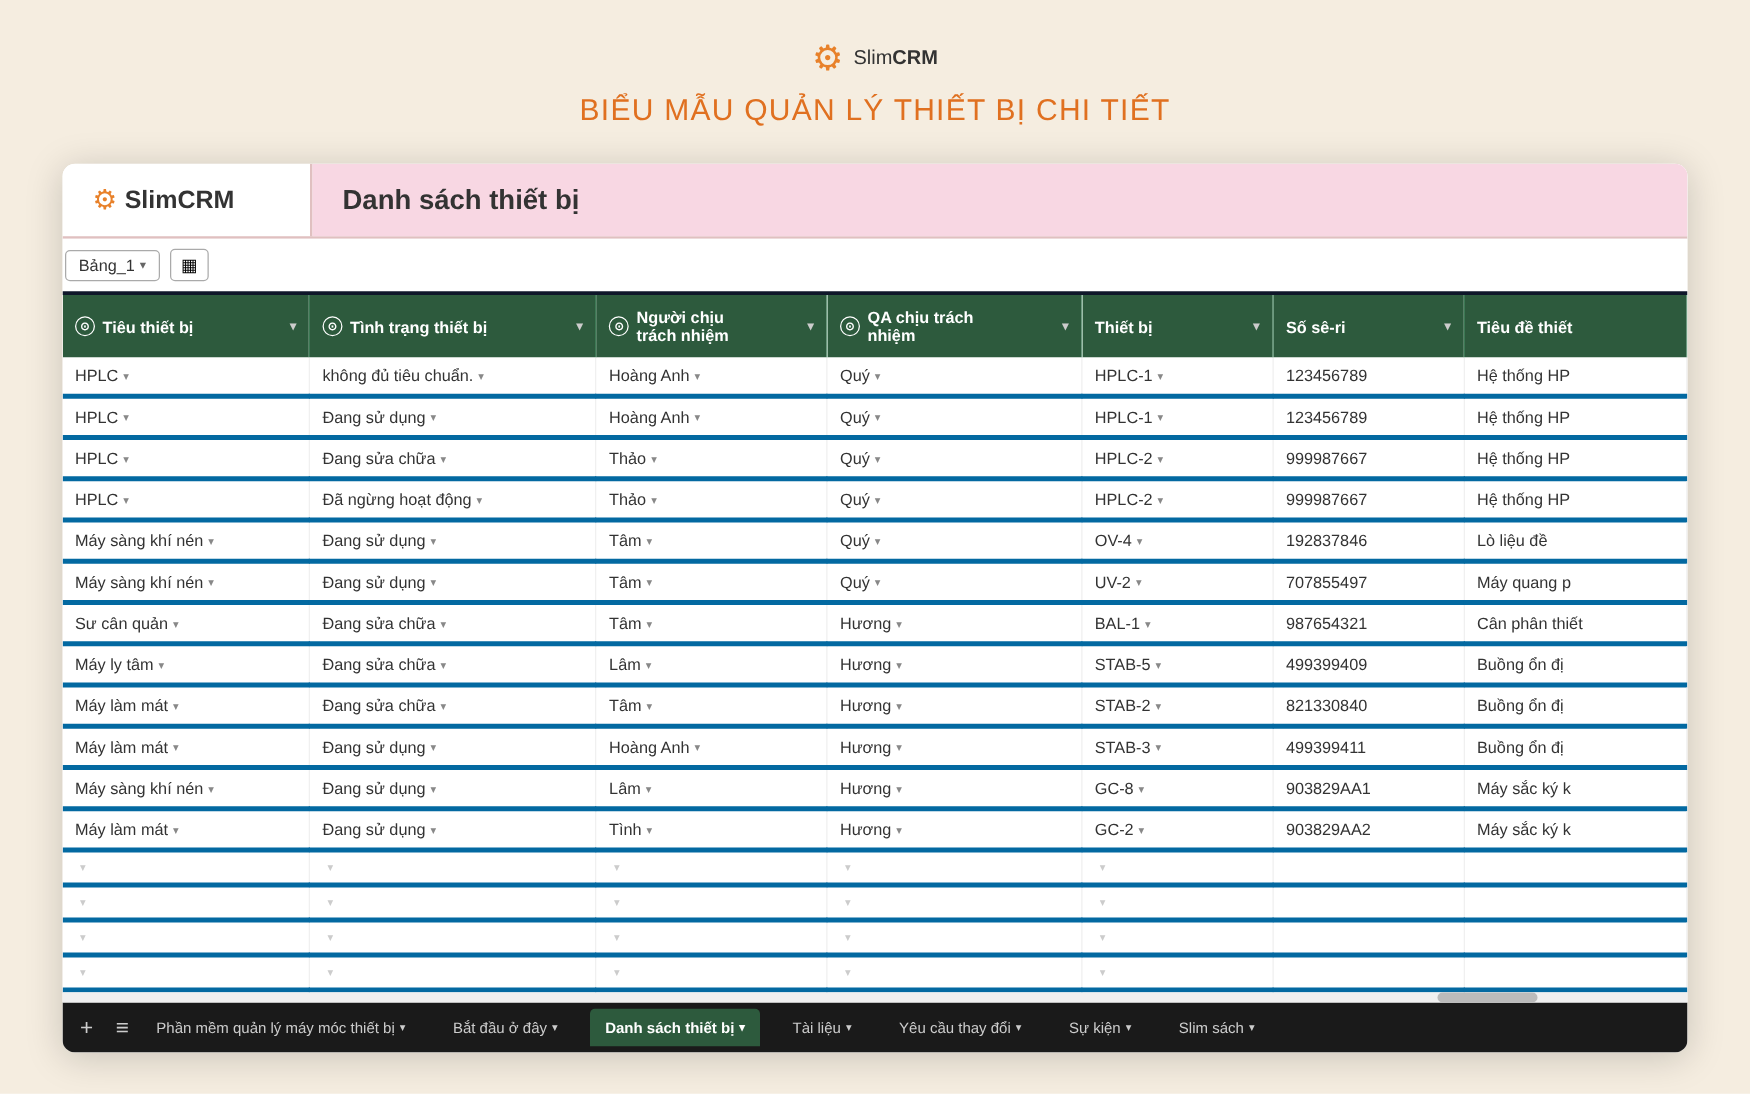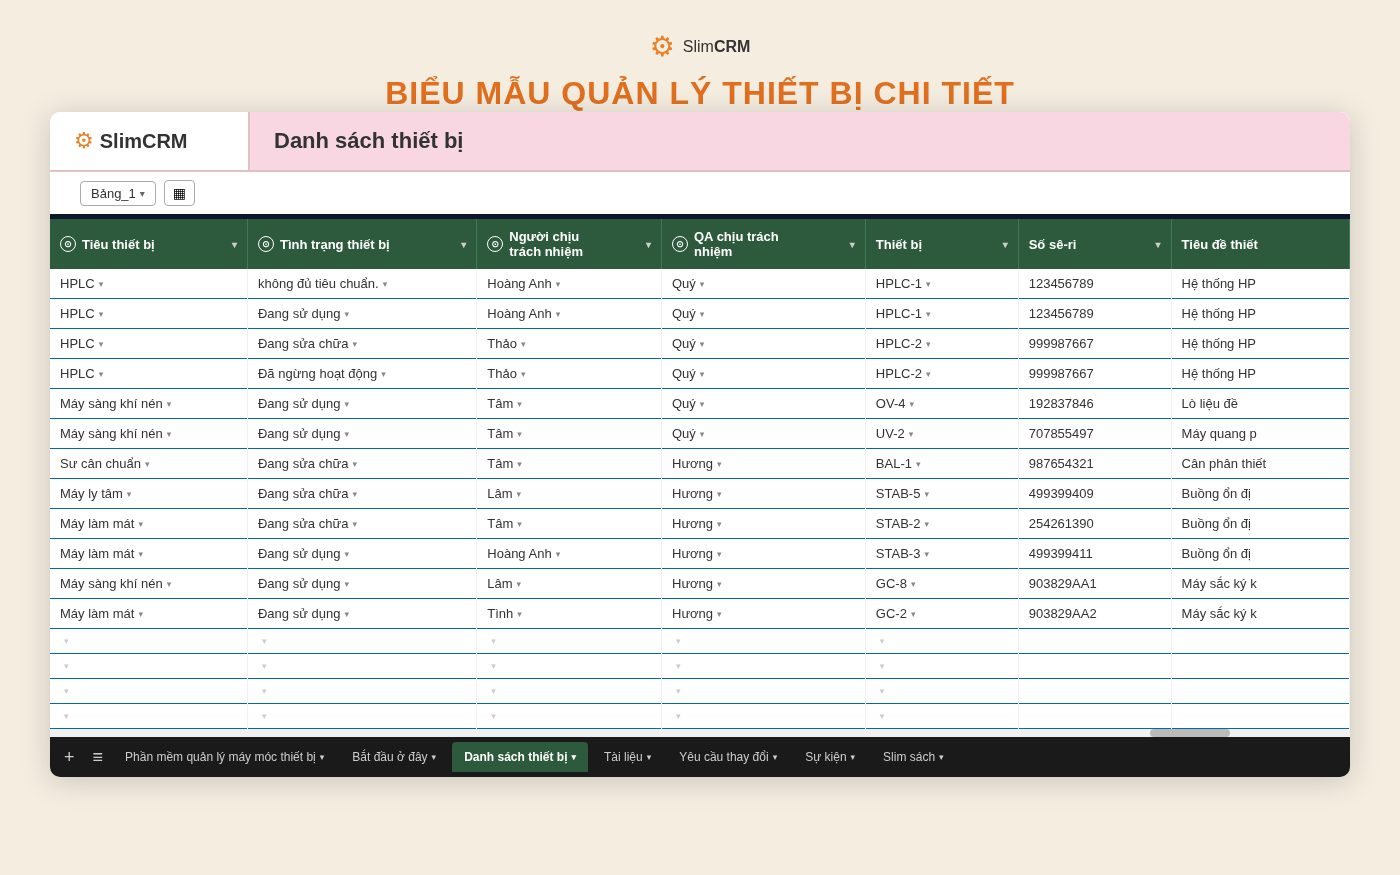--- a/index.html
+++ b/index.html
@@ -19,25 +19,26 @@
       margin-bottom: 12px;
       margin-top: 10px;
     }
     .top-logo .logo-icon {
       color: #e8812a;
       font-size: 28px;
     }
     .top-logo .logo-slim { color: #333; }
     .top-logo .logo-crm { color: #333; font-weight: 900; }
     .page-title {
-      font-size: 32px;
-      font-weight: 700;
+      font-size: 24px;
+      font-weight: 400;
       color: #e07020;
       text-transform: uppercase;
       letter-spacing: 1px;
+      margin-bottom: 28px;
       text-align: center;
     }
     .app-window {
       width: 1300px;
       background: #fff;
       border-radius: 10px;
       box-shadow: 0 4px 30px rgba(0,0,0,0.18);
       overflow: hidden;
     }
     .window-header {
@@ -65,22 +66,22 @@
       padding: 16px 24px;
     }
     .window-title {
       font-size: 22px;
       font-weight: 700;
       color: #333;
     }
     .toolbar {
       display: flex;
       align-items: center;
-      padding: 8px 30px;
-      border-bottom: 5px solid #0f172a;
+      padding: 8px 2px;
+      border-bottom: 3px solid #0f172a;
       background: #fff;
       gap: 8px;
     }
     .toolbar-btn {
       display: flex;
       align-items: center;
       gap: 4px;
       padding: 4px 10px;
       border: 1px solid #aaa;
       border-radius: 4px;
@@ -135,21 +136,21 @@
       font-size: 9px;
       flex-shrink: 0;
     }
     thead th .chevron-down {
       margin-left: auto;
       font-size: 10px;
       color: #ccc;
       cursor: pointer;
     }
     tbody tr {
-      border-bottom: 1px solid #0369a1;
+      border-bottom: 4px solid #0369a1;
       background: #fff;
     }
     tbody td {
       padding: 7px 10px;
       color: #333;
       border-right: 1px solid #f0f0f0;
       white-space: nowrap;
     }
     tbody td .cell-inner {
       display: flex;
@@ -550,21 +551,21 @@
             </td>
             <td>
               <div class="cell-inner">
                 <span>Máy quang p</span>
               </div>
             </td>
           </tr>
           <tr>
             <td>
               <div class="cell-inner">
-                <span>Sư cân chuẩn</span>
+                <span>Sư cân quản</span>
                 <span class="cell-chevron">▾</span>
               </div>
             </td>
             <td>
               <div class="cell-inner">
                 <span>Đang sửa chữa</span>
                 <span class="cell-chevron">▾</span>
               </div>
             </td>
             <td>
@@ -664,21 +665,21 @@
               </div>
             </td>
             <td>
               <div class="cell-inner">
                 <span>STAB-2</span>
                 <span class="cell-chevron">▾</span>
               </div>
             </td>
             <td>
               <div class="cell-inner">
-                <span>254261390</span>
+                <span>821330840</span>
               </div>
             </td>
             <td>
               <div class="cell-inner">
                 <span>Buồng ổn đị</span>
               </div>
             </td>
           </tr>
           <tr>
             <td>
@@ -978,21 +979,21 @@
     </table>
   </div>
 
   <div class="scrollbar-area">
     <div class="scrollbar-thumb"></div>
   </div>
 
   <div class="bottom-tabs">
     <button class="btab-btn">+</button>
     <button class="btab-btn">≡</button>
-    <div id="bottom-tabs-container" style="display:flex;gap:4px;align-items:center;">
+    <div id="bottom-tabs-container" style="display:flex;gap:14px;align-items:center;">
         <div class="btab">
           <span>Phần mềm quản lý máy móc thiết bị</span>
           <span class="chevron"> ▾</span>
         </div>
         <div class="btab">
           <span>Bắt đầu ở đây</span>
           <span class="chevron"> ▾</span>
         </div>
         <div class="btab active">
           <span>Danh sách thiết bị</span>

